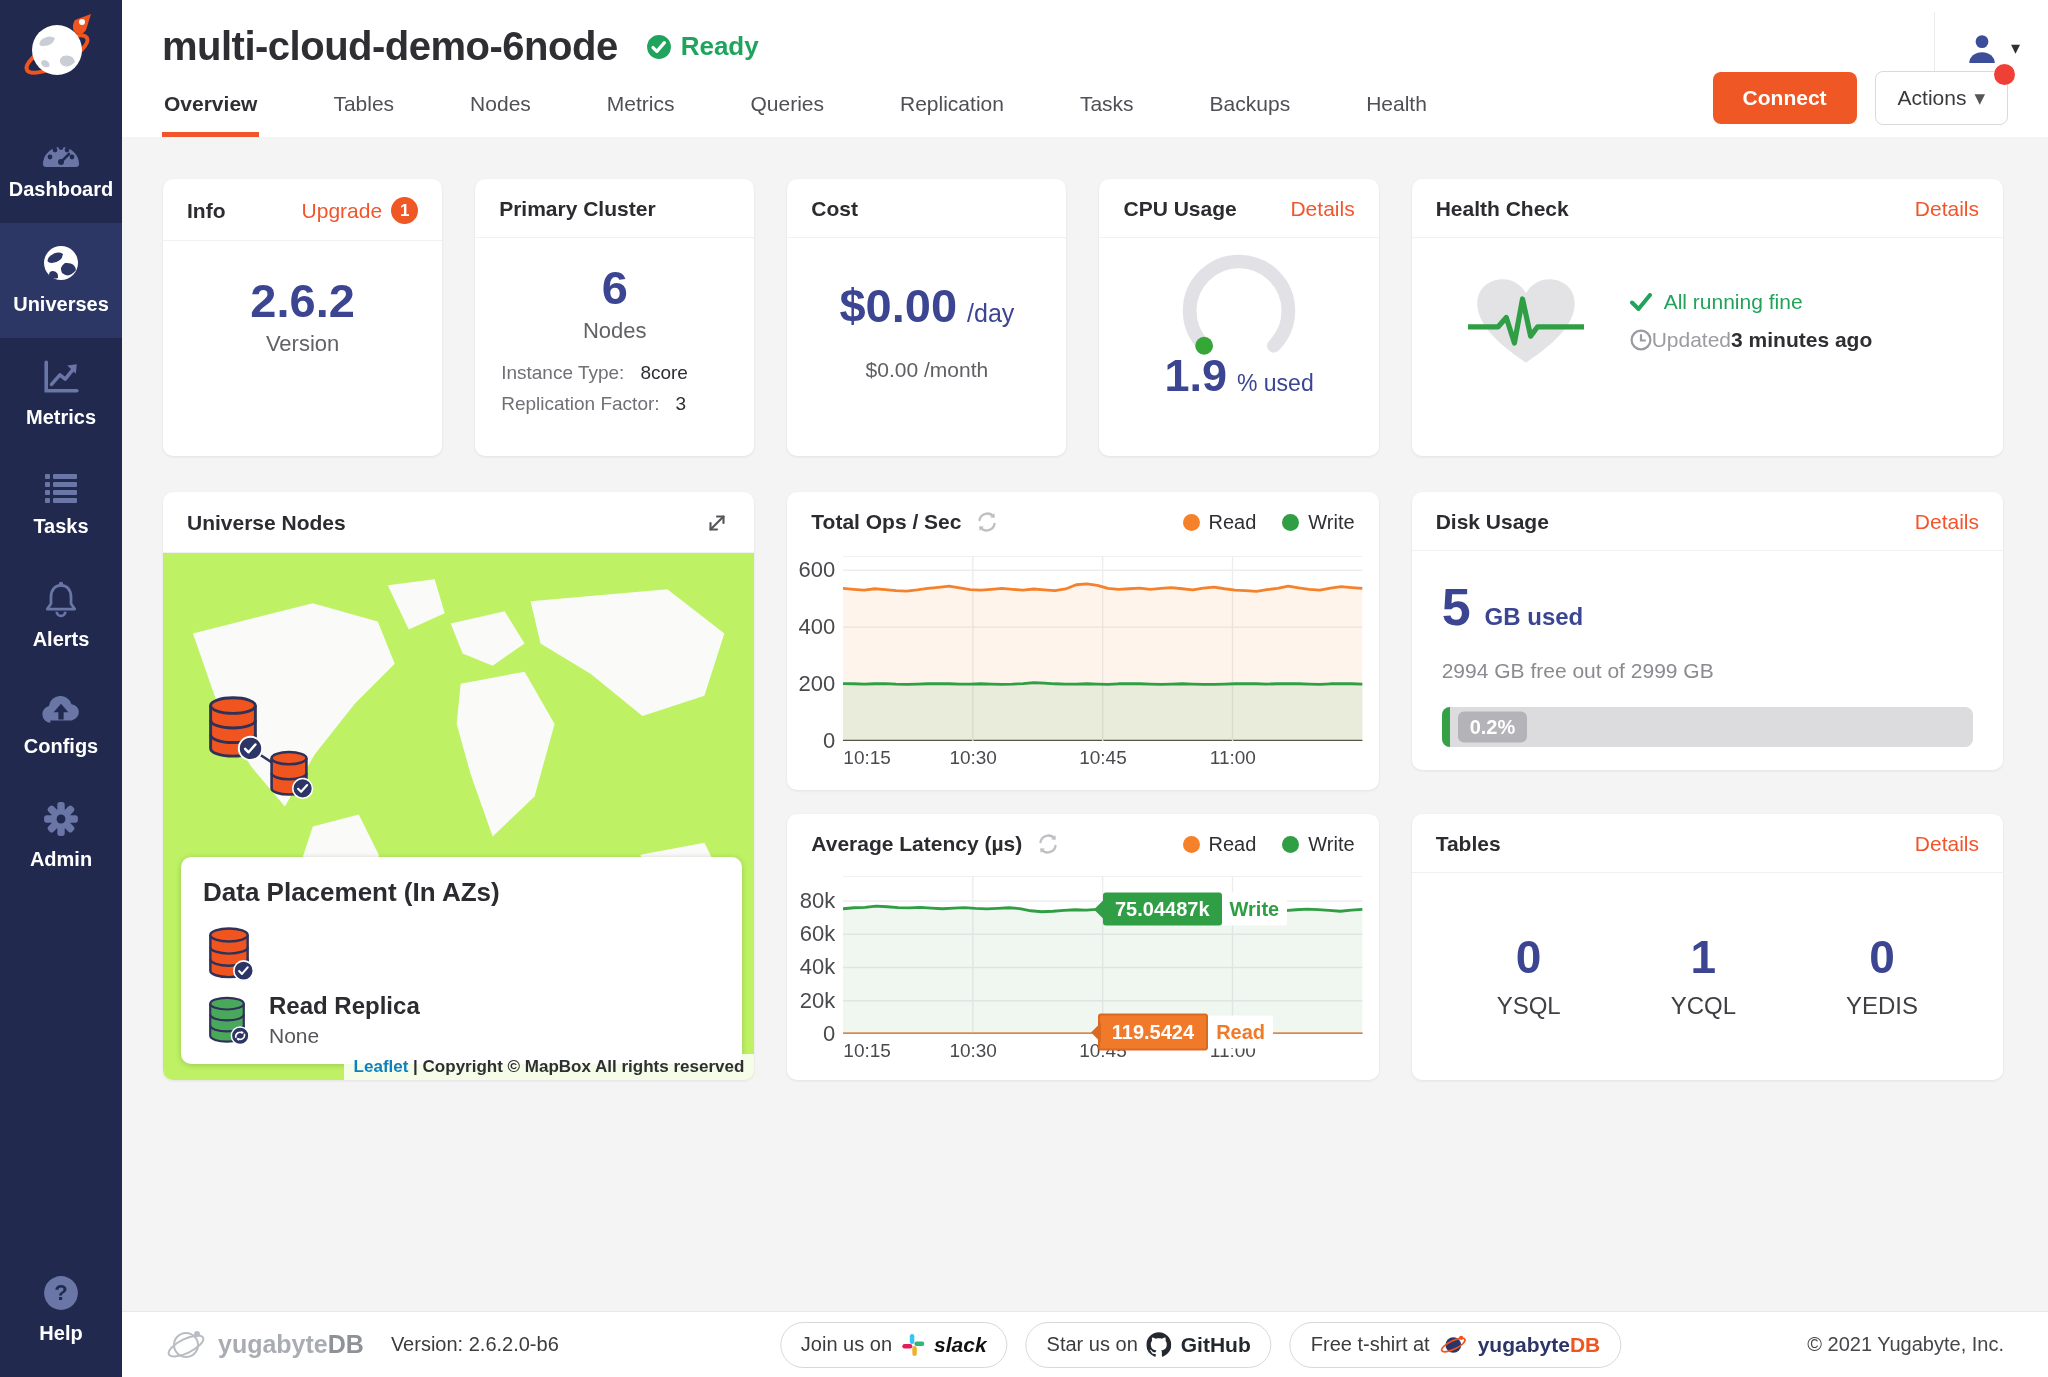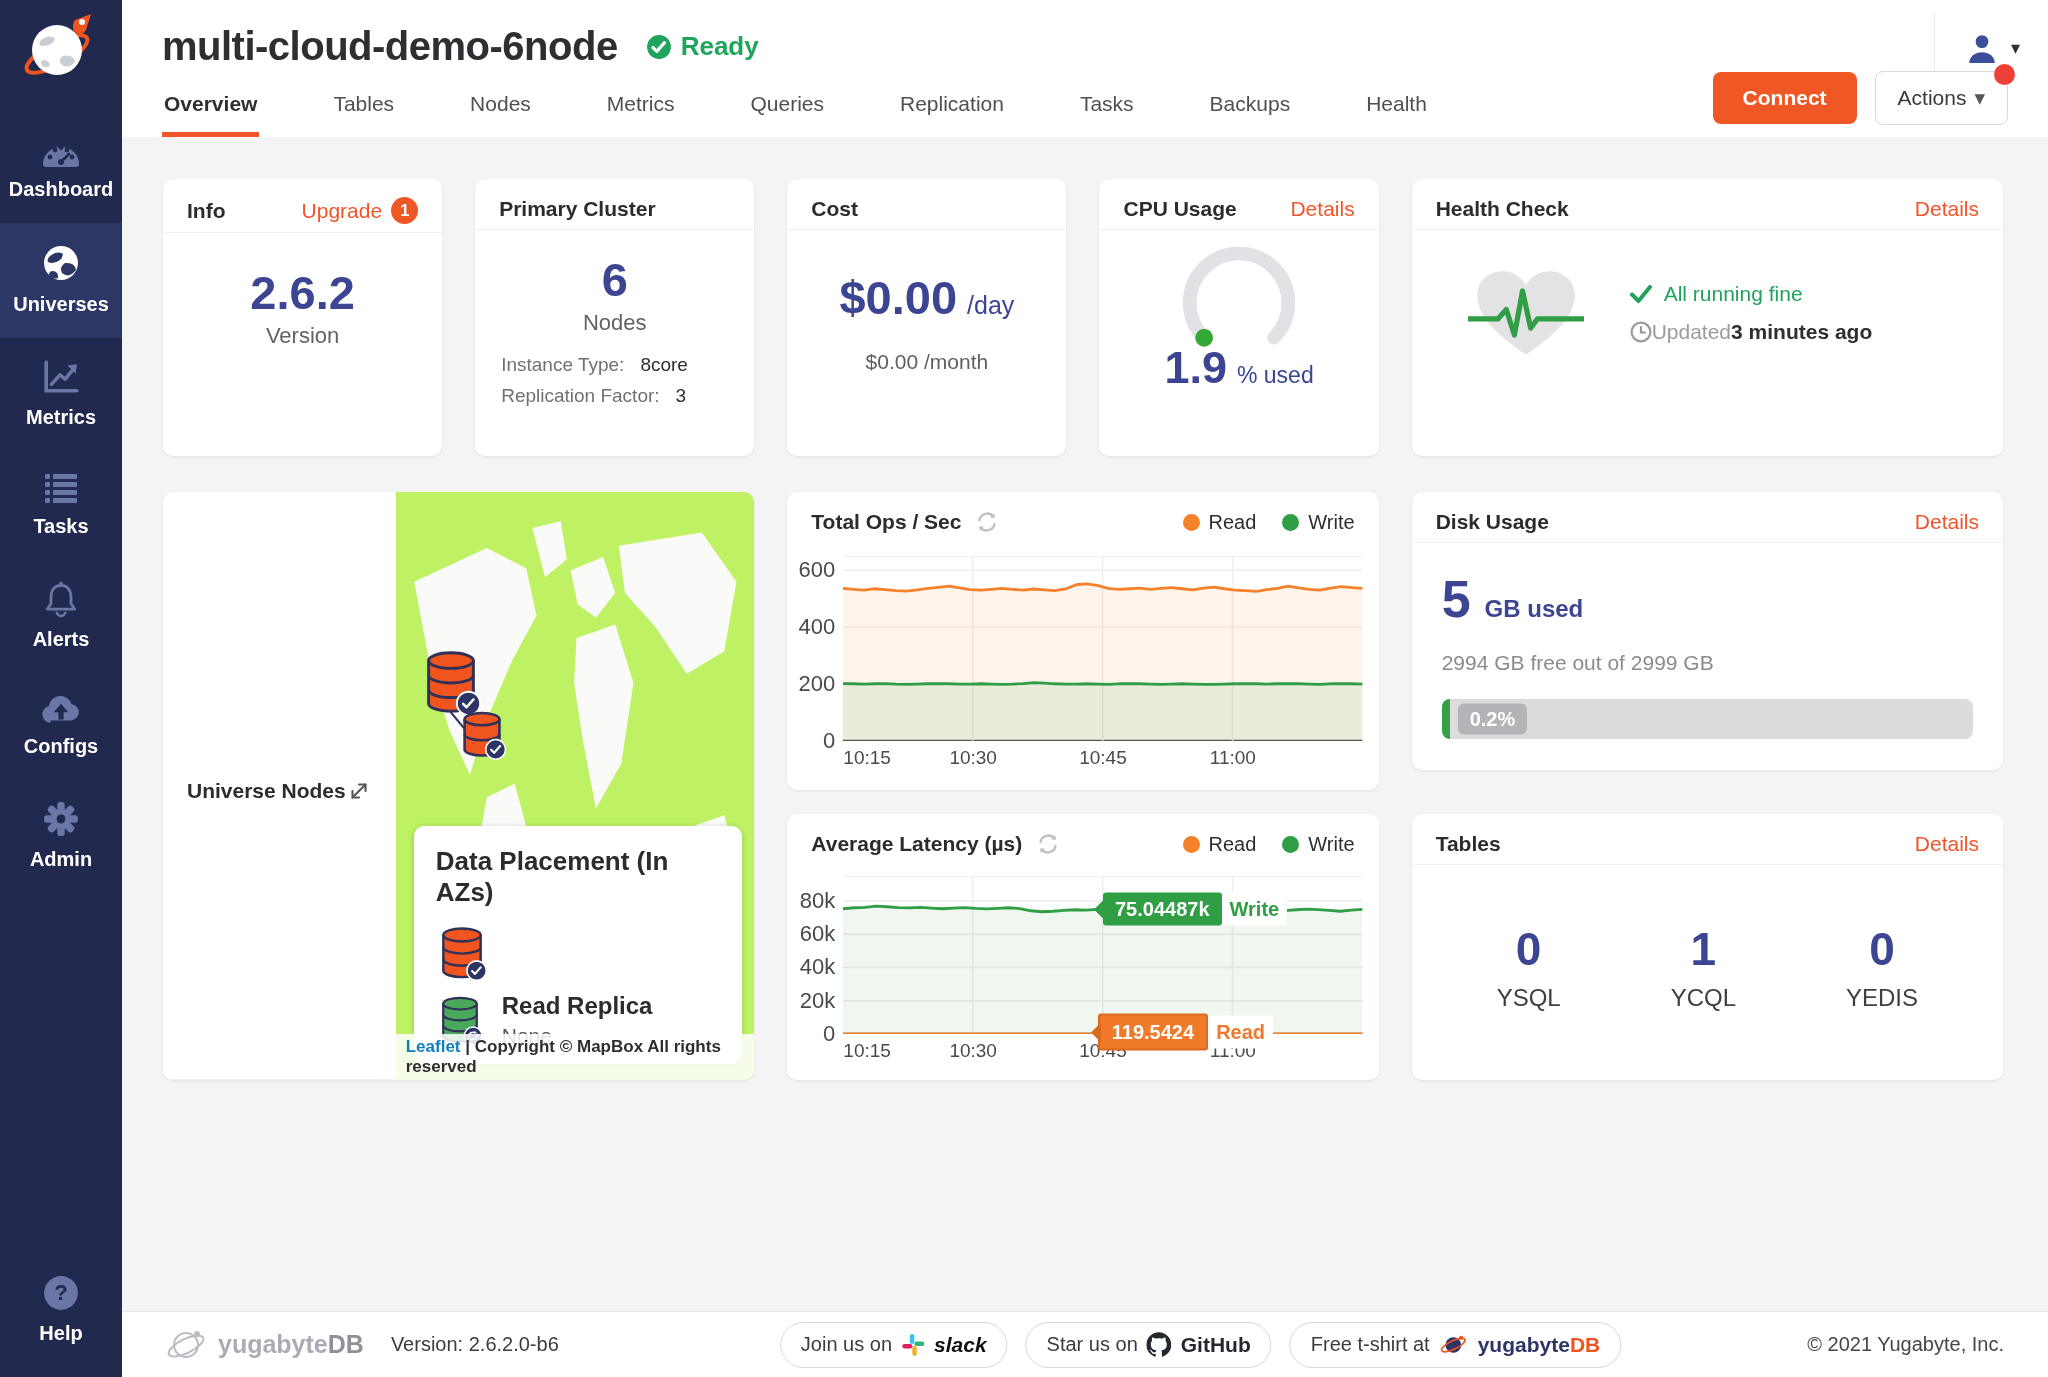--- a/index.html
+++ b/index.html
@@ -34,21 +34,21 @@
   .btn-actions .caret { margin-left:8px; color:#55555a; }
   .notif-dot { position:absolute; top:-8px; right:-8px; width:21px; height:21px; border-radius:50%; background:#ee4036; }
 
   
   .content { flex:1; padding:42px 45px 0 41px; }
   .grid { display:grid; grid-template-columns:repeat(6,1fr); column-gap:33px; }
   .row1 { margin-bottom:36px; }
   .card { background:#fff; border-radius:10px; box-shadow:0 1px 3px rgba(0,0,0,0.08); overflow:hidden; }
   .r1 { height:277px; }
   .span2 { grid-column:span 2; }
-  .card-head { display:flex; align-items:center; justify-content:space-between; padding:18px 24px 8px; border-bottom:1px solid #f1f1f3; }
+  .card-head { display:flex; align-items:center; justify-content:space-between; padding:18px 24px 16px; border-bottom:1px solid #f1f1f3; }
   .card-title { font-size:21px; font-weight:700; color:#2b2b30; }
   .details-link { font-size:21px; color:#f2552b; cursor:pointer; text-decoration:none; }
   .upgrade { display:flex; align-items:center; gap:9px; cursor:pointer; }
   .upgrade-label { color:#f2552b; font-size:21px; }
   .upgrade-badge { width:27px; height:27px; border-radius:50%; background:#ef5824; color:#fff; font-size:17px; font-weight:700; display:flex; align-items:center; justify-content:center; }
 
   .big-center { text-align:center; padding-top:34px; }
   .big-num { font-size:47px; font-weight:700; color:#3b4592; line-height:1.1; }
   .big-cap { font-size:22px; color:#626267; margin-top:4px; }
   .kv-rows { margin-top:18px; padding:0 26px; }
@@ -65,21 +65,21 @@
   .gauge-unit { font-size:23px; color:#3b4592; }
 
   .health-body { display:flex; align-items:center; gap:46px; padding:34px 20px 0 56px; }
   .health-lines { font-size:21px; }
   .health-ok { display:flex; align-items:center; gap:12px; color:#21a35a; margin-bottom:14px; }
   .health-upd { display:flex; align-items:center; }
   .health-upd .lbl { color:#9b9ba1; }
   .health-upd .val { color:#2e2e33; font-weight:600; }
 
   
-  .map-card { grid-column:span 2; height:588px; display:flex; flex-direction:row; }
+  .map-card { grid-column:span 2; height:588px; display:flex; flex-direction:column; }
   .stack { grid-column:span 2; display:flex; flex-direction:column; justify-content:space-between; height:588px; }
   .chart-card-top { height:298px; }
   .chart-card-bot { height:266px; }
   .disk-card { height:278px; }
   .tables-card { height:266px; }
 
   .map-body { position:relative; flex:1; background:#bef264; overflow:hidden; }
   .map-svg { position:absolute; inset:0; width:100%; height:100%; }
   .marker { position:absolute; }
   .placement { position:absolute; left:18px; right:12px; bottom:16px; background:#fff; border-radius:10px; box-shadow:0 1px 6px rgba(0,0,0,0.18); padding:20px 22px 16px; }

